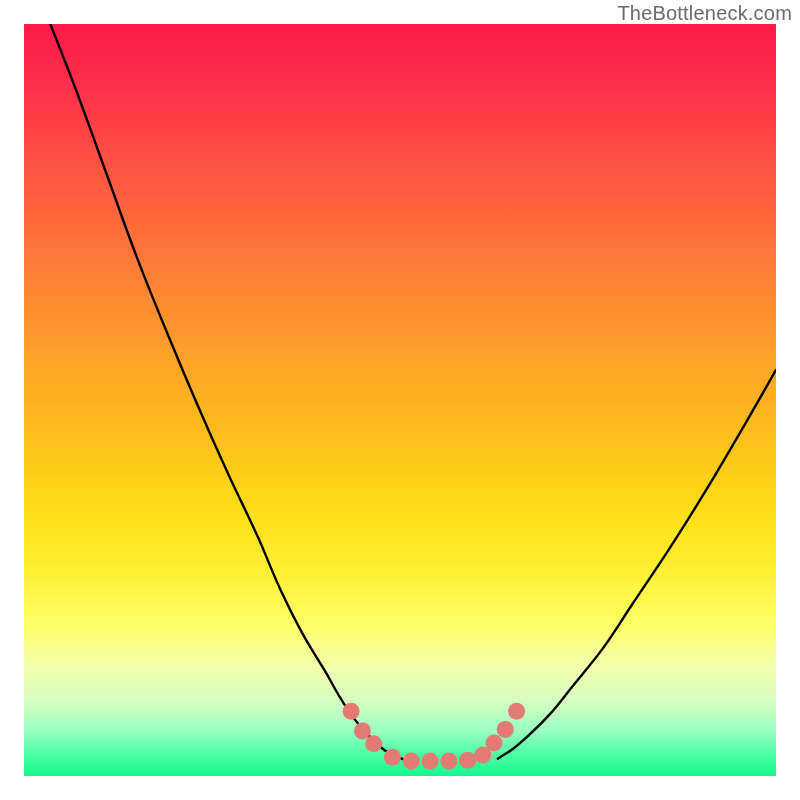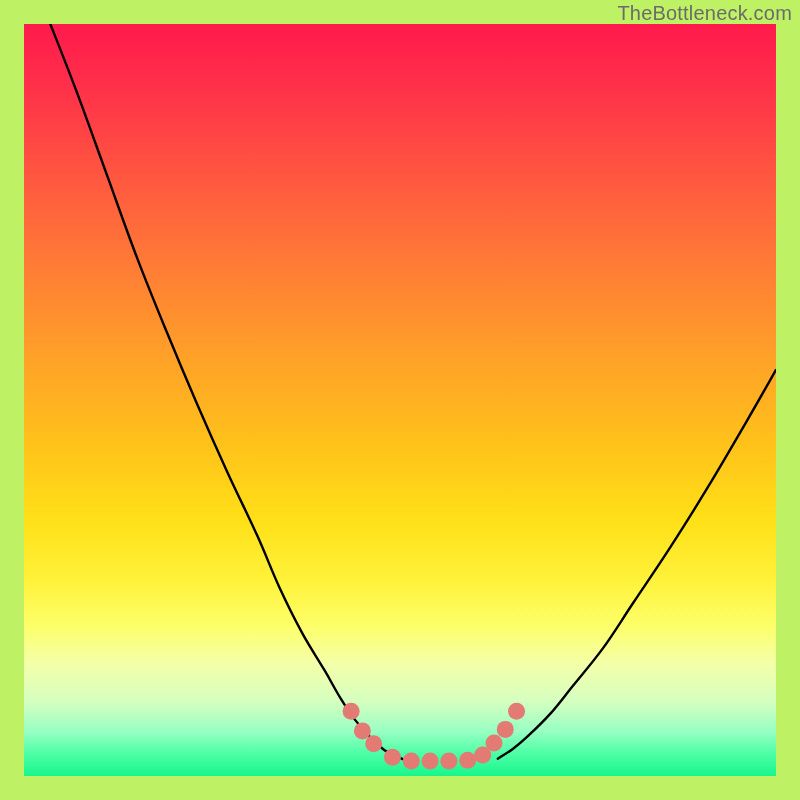--- a/index.html
+++ b/index.html
@@ -10,21 +10,21 @@
     background: #000;
     overflow: hidden;
     font-family: Arial, Helvetica, sans-serif;
   }
   .frame {
     position: absolute;
     left: 0;
     top: 0;
     width: 800px;
     height: 800px;
-    background: #bef264;
+    background: #ffffff;
     text-align: center;
   }
   .plot {
     position: absolute;
     left: 24px;
     top: 24px;
     width: 752px;
     height: 752px;
     overflow: hidden;
   }

